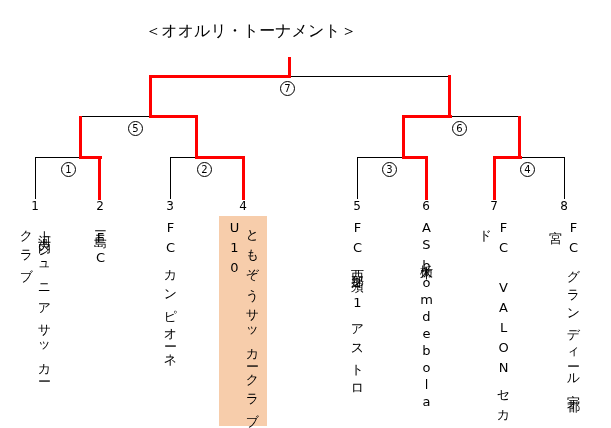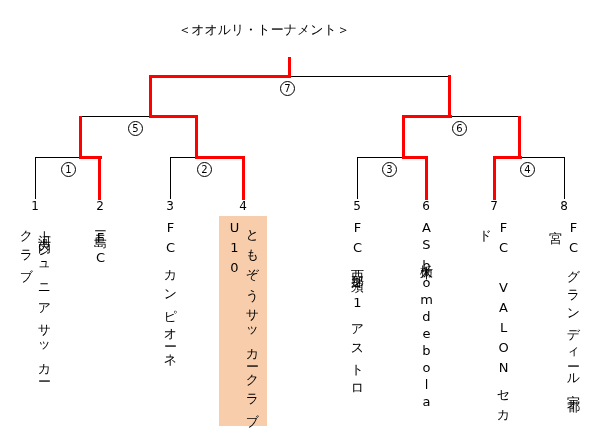--- a/index.html
+++ b/index.html
@@ -2,22 +2,22 @@
 <html><head>
 <meta charset="utf-8">
 <style>
   html,body { margin:0; padding:0; background:#fff; }
   #stage {
     position:relative; width:611px; height:428px; background:#ffffff;
     font-family:"DejaVu Sans","Liberation Sans",sans-serif; color:#000;
     overflow:hidden;
   }
   #title {
-    position:absolute; top:21px; left:16px; width:496px; text-align:center;
-    font-size:13px; letter-spacing:0px; white-space:nowrap;
+    position:absolute; top:21px; left:3px; width:496px; text-align:center;
+    font-size:16px; letter-spacing:0px; white-space:nowrap;
   }
   .ln { position:absolute; background:#000; z-index:1; }
   .rd { position:absolute; background:#ff0000; z-index:2; }
   .circle {
     position:absolute; width:15px; height:15px; box-sizing:border-box;
     border:1px solid #000; border-radius:50%; background:#fff;
     font-size:10px; line-height:13px; text-align:center; z-index:3;
   }
   .seed {
     position:absolute; top:199px; width:20px; text-align:center;

